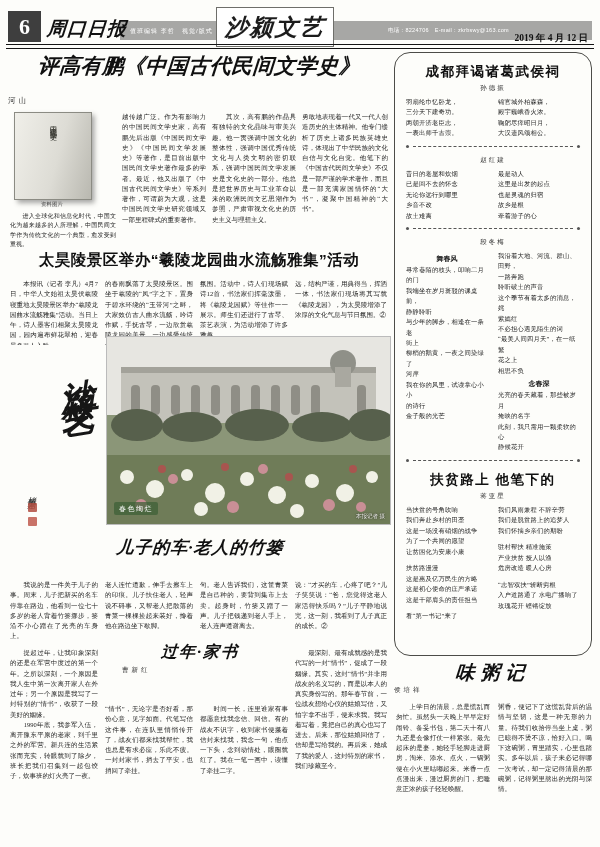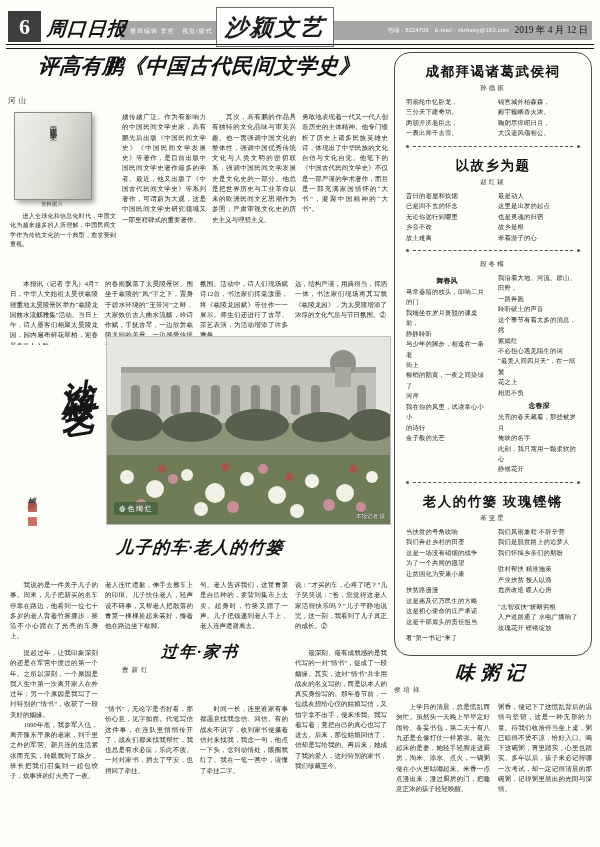--- a/index.html
+++ b/index.html
@@ -13,21 +13,21 @@
   
   .pagenum{left:8px;top:11px;width:33px;height:31px;background:#3e3e3e;color:#fff;
            font-size:22px;font-weight:900;display:flex;align-items:center;justify-content:center;}
   .masthead{left:47px;top:16px;font-size:19px;letter-spacing:1px;color:#111;}
   .hbar{left:120px;top:21px;width:472px;height:19px;background:#a7a7a5;}
   .hsmall{color:#fff;font-size:6px;letter-spacing:1px;top:27px;font-family:"Liberation Sans",sans-serif;}
   .sectionbox{left:216px;top:7px;width:116px;height:38px;background:#fff;border:1px solid #6e6e6a;
               display:flex;align-items:center;justify-content:center;}
   .sectiontitle{font-size:23px;letter-spacing:2px;color:#1c1c1c;}
   .contact{left:388px;top:27px;color:#fff;font-size:5.5px;letter-spacing:.3px;font-family:"Liberation Sans",sans-serif;}
-  .hdate{right:12px;top:24px;font-size:9.5px;font-weight:normal;color:#111;text-align:center;}
+  .hdate{right:12px;top:32px;font-size:9.5px;font-weight:bold;color:#111;text-align:center;}
   .hrule{left:6px;right:6px;top:44px;height:3px;border-top:1.6px solid #141414;border-bottom:.8px solid #141414;}
   
   .h1{left:8px;top:52px;width:382px;text-align:center;font-size:21px;letter-spacing:.5px;color:#101010;}
   .byline{text-align:left;font-size:7.5px;letter-spacing:3px;color:#333;}
   .book{left:14px;top:112px;width:76px;height:86px;border:1px solid #8b8b83;
         background:linear-gradient(105deg,#f0efe9 0%,#dddcd5 55%,#b9b8b0 100%);
         box-shadow:2.5px 3px 5px rgba(0,0,0,.35);display:flex;justify-content:center;}
   .spinetext{writing-mode:vertical-rl;font-size:7px;color:#3c3c36;margin-top:7px;letter-spacing:1px;}
   .bookcredit{left:14px;top:201px;width:76px;text-align:center;font-size:5.5px;color:#444;}
   .h2{left:8px;top:250px;width:382px;text-align:center;font-size:15.5px;letter-spacing:.5px;color:#101010;}
@@ -89,20 +89,21 @@
   <div class="abs byline" style="left:8px;top:96px;width:382px;">河山</div>
   <div class="abs book">
     <span class="spinetext">中国古代民间文学史</span>
   </div>
   <div class="abs bookcredit">资料图片</div>
   <div class="abs tiny" style="left:10px;top:212px;width:106px;height:36px;font-size:6px;">　　进入全球化和信息化时代，中国文化为越来越多的人所理解，中国民间文学作为传统文化的一个典型，愈发受到重视。</div>
   <div class="abs tiny" style="left:122px;top:112px;width:84px;height:135px;">越传越广泛。作为有影响力的中国民间文学史家，高有鹏先后出版《中国民间文学史》《中国民间文学发展史》等著作，是目前出版中国民间文学史著作最多的学者。最近，他又出版了《中国古代民间文学史》等系列著作，可谓蔚为大观，这是中国民间文学史研究领域又一部里程碑式的重要著作。</div>
   <div class="abs tiny" style="left:212px;top:112px;width:84px;height:135px;">　　其次，高有鹏的作品具有独特的文化品味与审美兴趣。他一贯强调中国文化的整体性，强调中国优秀传统文化与人类文明的密切联系，强调中国民间文学发展史是文化史的一部分。他总是把世界历史与工业革命以来的欧洲民间文艺思潮作为参照，严肃审视文化史的历史主义与理想主义。</div>
   <div class="abs tiny" style="left:302px;top:112px;width:86px;height:135px;">勇敢地表现着一代又一代人创造历史的主体精神。他专门缕析了历史上诸多民族英雄史诗，体现出了中华民族的文化自信与文化自觉。他笔下的《中国古代民间文学史》不仅是一部严谨的学术著作，而且是一部充满家国情怀的“大书”，凝聚中国精神的“大书”。</div>
 
+  <div class="abs h2 hei">太昊陵景区举办“羲陵龙园曲水流觞雅集”活动</div>
   <div class="abs tiny" style="left:10px;top:279px;width:88px;height:66px;">　　本报讯（记者 李凡）4月7日，中华人文始祖太昊伏羲陵寝重地太昊陵景区举办“羲陵龙园曲水流觞雅集”活动。当日上午，诗人墨客们相聚太昊陵龙园，园内遍布鲜花翠柏，迎春景色引人入胜。</div>
   <div class="abs tiny" style="left:105px;top:279px;width:88px;height:66px;">的春雨飘落了太昊陵景区。围坐于羲陵的“凤”字之下，置身于碧水环绕的“玉带河”之畔，大家效仿古人曲水流觞，吟诗作赋，手抚古琴，一边欣赏羲陵龙园的美景，一边感受传统文化的魅力。</div>
   <div class="abs tiny" style="left:200px;top:279px;width:88px;height:66px;">氛围。活动中，诗人们现场赋诗12首，书法家们挥毫泼墨，将《羲陵龙园赋》等佳作一一展示。师生们还进行了古琴、茶艺表演，为活动增添了许多雅趣。</div>
   <div class="abs tiny" style="left:295px;top:279px;width:92px;height:66px;">远，结构严谨，用典得当，挥洒一体，书法家们现场将其写就《羲陵龙园》，为太昊陵增添了浓厚的文化气息与节日氛围。②</div>
 
   <div class="abs calli">
     <div class="calli-main">沙颍文艺</div>
     <div class="calli-sig">楮墨题</div>
     <div class="seal seal1"></div>
     <div class="seal seal2"></div>
@@ -196,21 +197,20 @@
         </div>
       <div class="pcol">
           <div class="poemline">锦官城外柏森森，</div>
           <div class="poemline">殿宇巍峨香火浓。</div>
           <div class="poemline">鞠躬尽瘁昭日月，</div>
           <div class="poemline">大汉遗风颂相公。</div>
         </div>
     </div>
     <div class="sep"></div>
 
-    <div class="ptitle hei">以故乡为题</div>
     <div class="pauthor">赵红建</div>
     <div class="pcols">
       <div class="pcol">
           <div class="poemline">昔日的老屋和炊烟</div>
           <div class="poemline">已是回不去的怀念</div>
           <div class="poemline">无论你远行到哪里</div>
           <div class="poemline">乡音不改</div>
           <div class="poemline">故土难离</div>
         </div>
       <div class="pcol">
@@ -256,21 +256,21 @@
         <div>
             <div class="poemline">光亮的春天藏着，那些被岁月</div>
             <div class="poemline">掩映的名字</div>
             <div class="poemline">此刻，我只需用一颗柔软的心</div>
             <div class="poemline">静候花开</div>
           </div>
       </div>
     </div>
     <div class="sep"></div>
 
-    <div class="ptitle hei">老人的竹篓 玫瑰铿锵</div>
+    <div class="ptitle hei">扶贫路上 他笔下的</div>
     <div class="pauthor">蒋亚星</div>
     <div class="pcols">
       <div class="pcol">
           <div class="poemline">当扶贫的号角吹响</div>
           <div class="poemline">我们奔赴乡村的田垄</div>
           <div class="poemline">这是一场没有硝烟的战争</div>
           <div class="poemline">为了一个共同的愿望</div>
           <div class="poemline">让贫困化为安康小康</div>
           <div class="poemline"></div>
           <div class="poemline">扶贫路漫漫</div>

